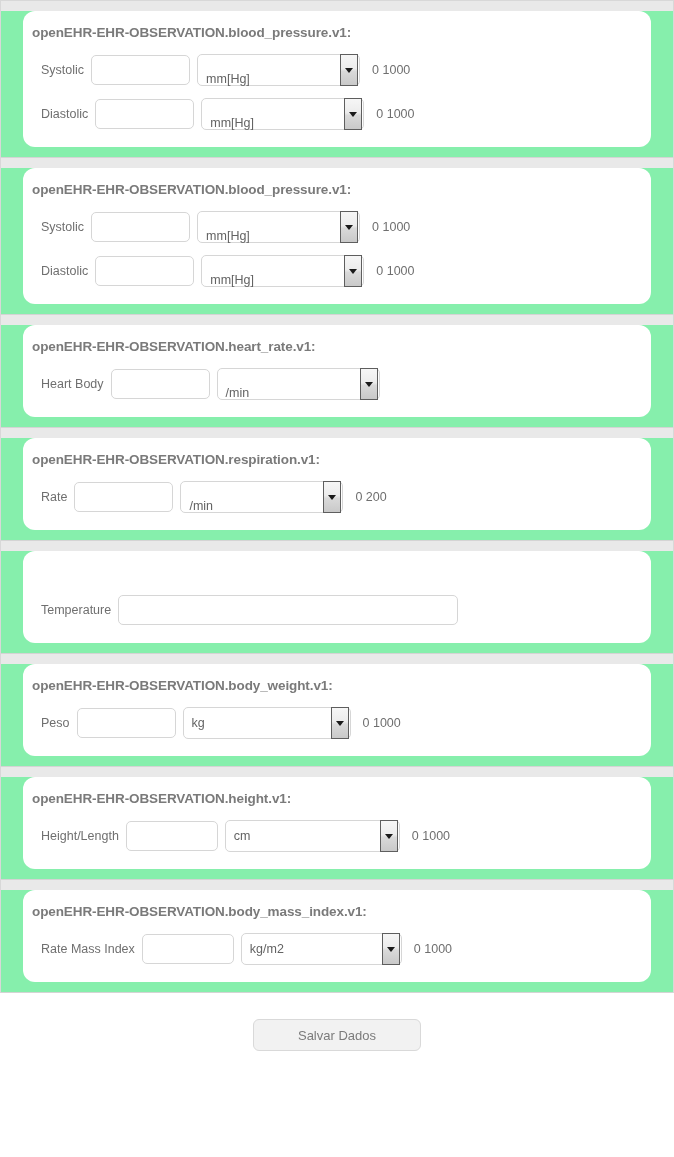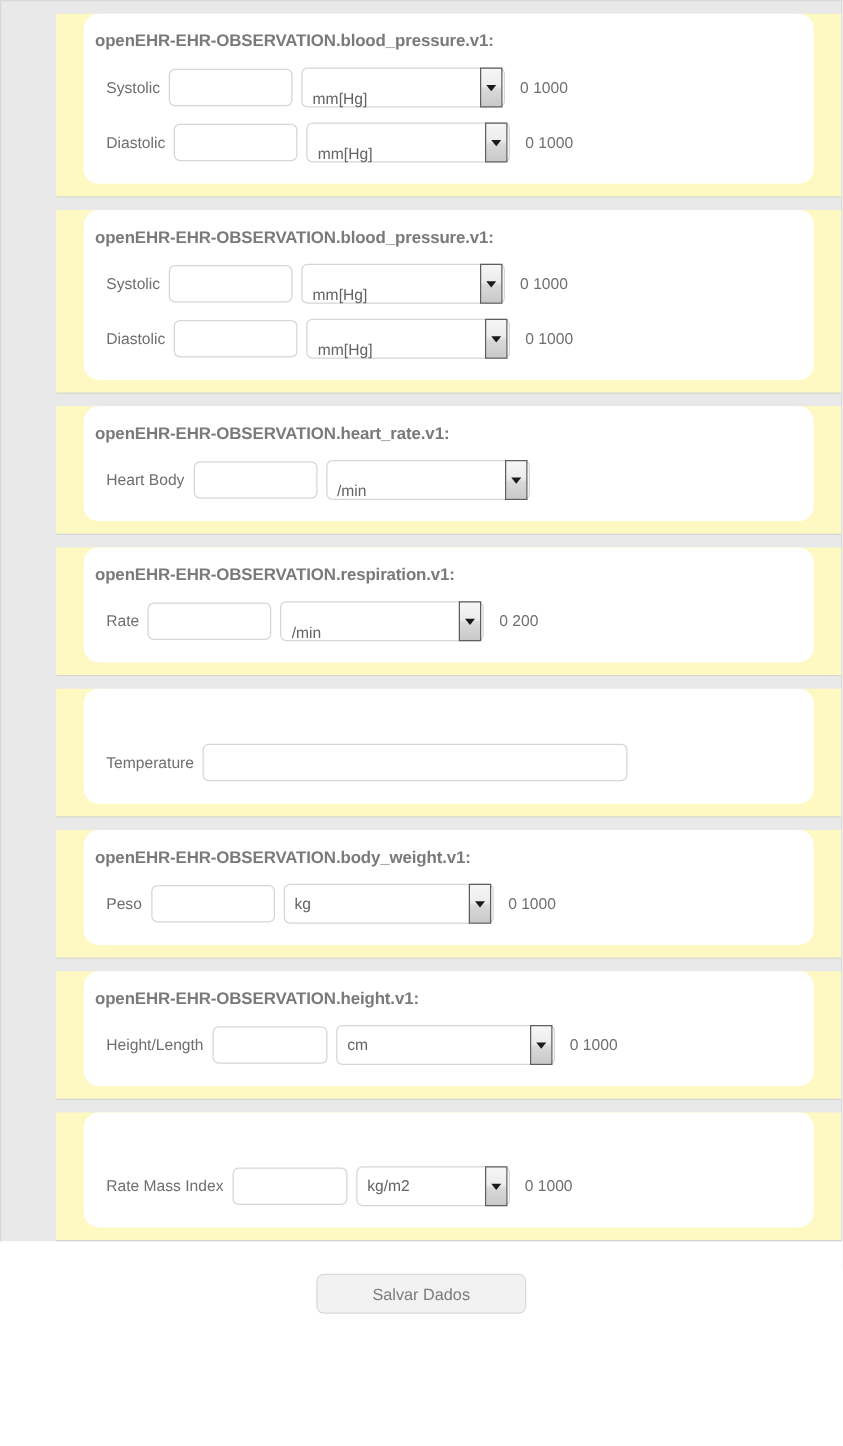--- a/index.html
+++ b/index.html
@@ -19,24 +19,23 @@
   .form-container {
     width: 674px;
     border: 1px solid #d8d8d8;
     border-bottom: none;
     background: #e9e9e9;
   }
 
   
   .obs-panel {
     position: relative;
-    background: #fef9c3;
+    background: #86efac;
     border-bottom: 1px solid #d4d4d4;
     padding: 0 12px 10px 12px;
-    margin-left: 44px;
   }
   .obs-panel:last-of-type { border-bottom: 1px solid #d4d4d4; }
 
   .obs-legend {
     position: absolute;
     left: 31px;
     top: 14px;
     z-index: 3;
     font-size: 13.5px;
     font-weight: bold;
@@ -118,21 +117,21 @@
   }
   .select-arrow-btn .tri {
     width: 0; height: 0;
     border-left: 4px solid transparent;
     border-right: 4px solid transparent;
     border-top: 5px solid #1a1a1a;
   }
 
   .sel-w-160 { width: 163px; align-items: flex-end; }
   .sel-w-168 { width: 168px; }
-  .sel-w-143 { width: 123px; text-align: center; }
+  .sel-w-143 { width: 161px; text-align: center; }
   .sel-w-175 { width: 175px; text-align: center; }
 
   .range-text {
     font-size: 12.5px;
     color: #6f6f6f;
     margin-left: 12px;
     white-space: nowrap;
     line-height: 1;
   }
 
@@ -292,20 +291,21 @@
           <span class="select-arrow-btn">
               <span class="tri"></span>
             </span>
         </div>
         <span class="range-text">0 1000</span>
       </div>
     </div>
   </div>
 
   <div class="obs-panel">
+    <div class="obs-legend">openEHR-EHR-OBSERVATION.body_mass_index.v1:</div>
     <div class="obs-card">
       <div class="field-row">
         <span class="field-label">Rate Mass Index</span>
         <input class="text-input w-value-s" type="text" value="" style="">
         <div class="select-shell sel-w-143">
           <span class="select-text">kg/m2</span>
           <span class="select-arrow-btn">
               <span class="tri"></span>
             </span>
         </div>

